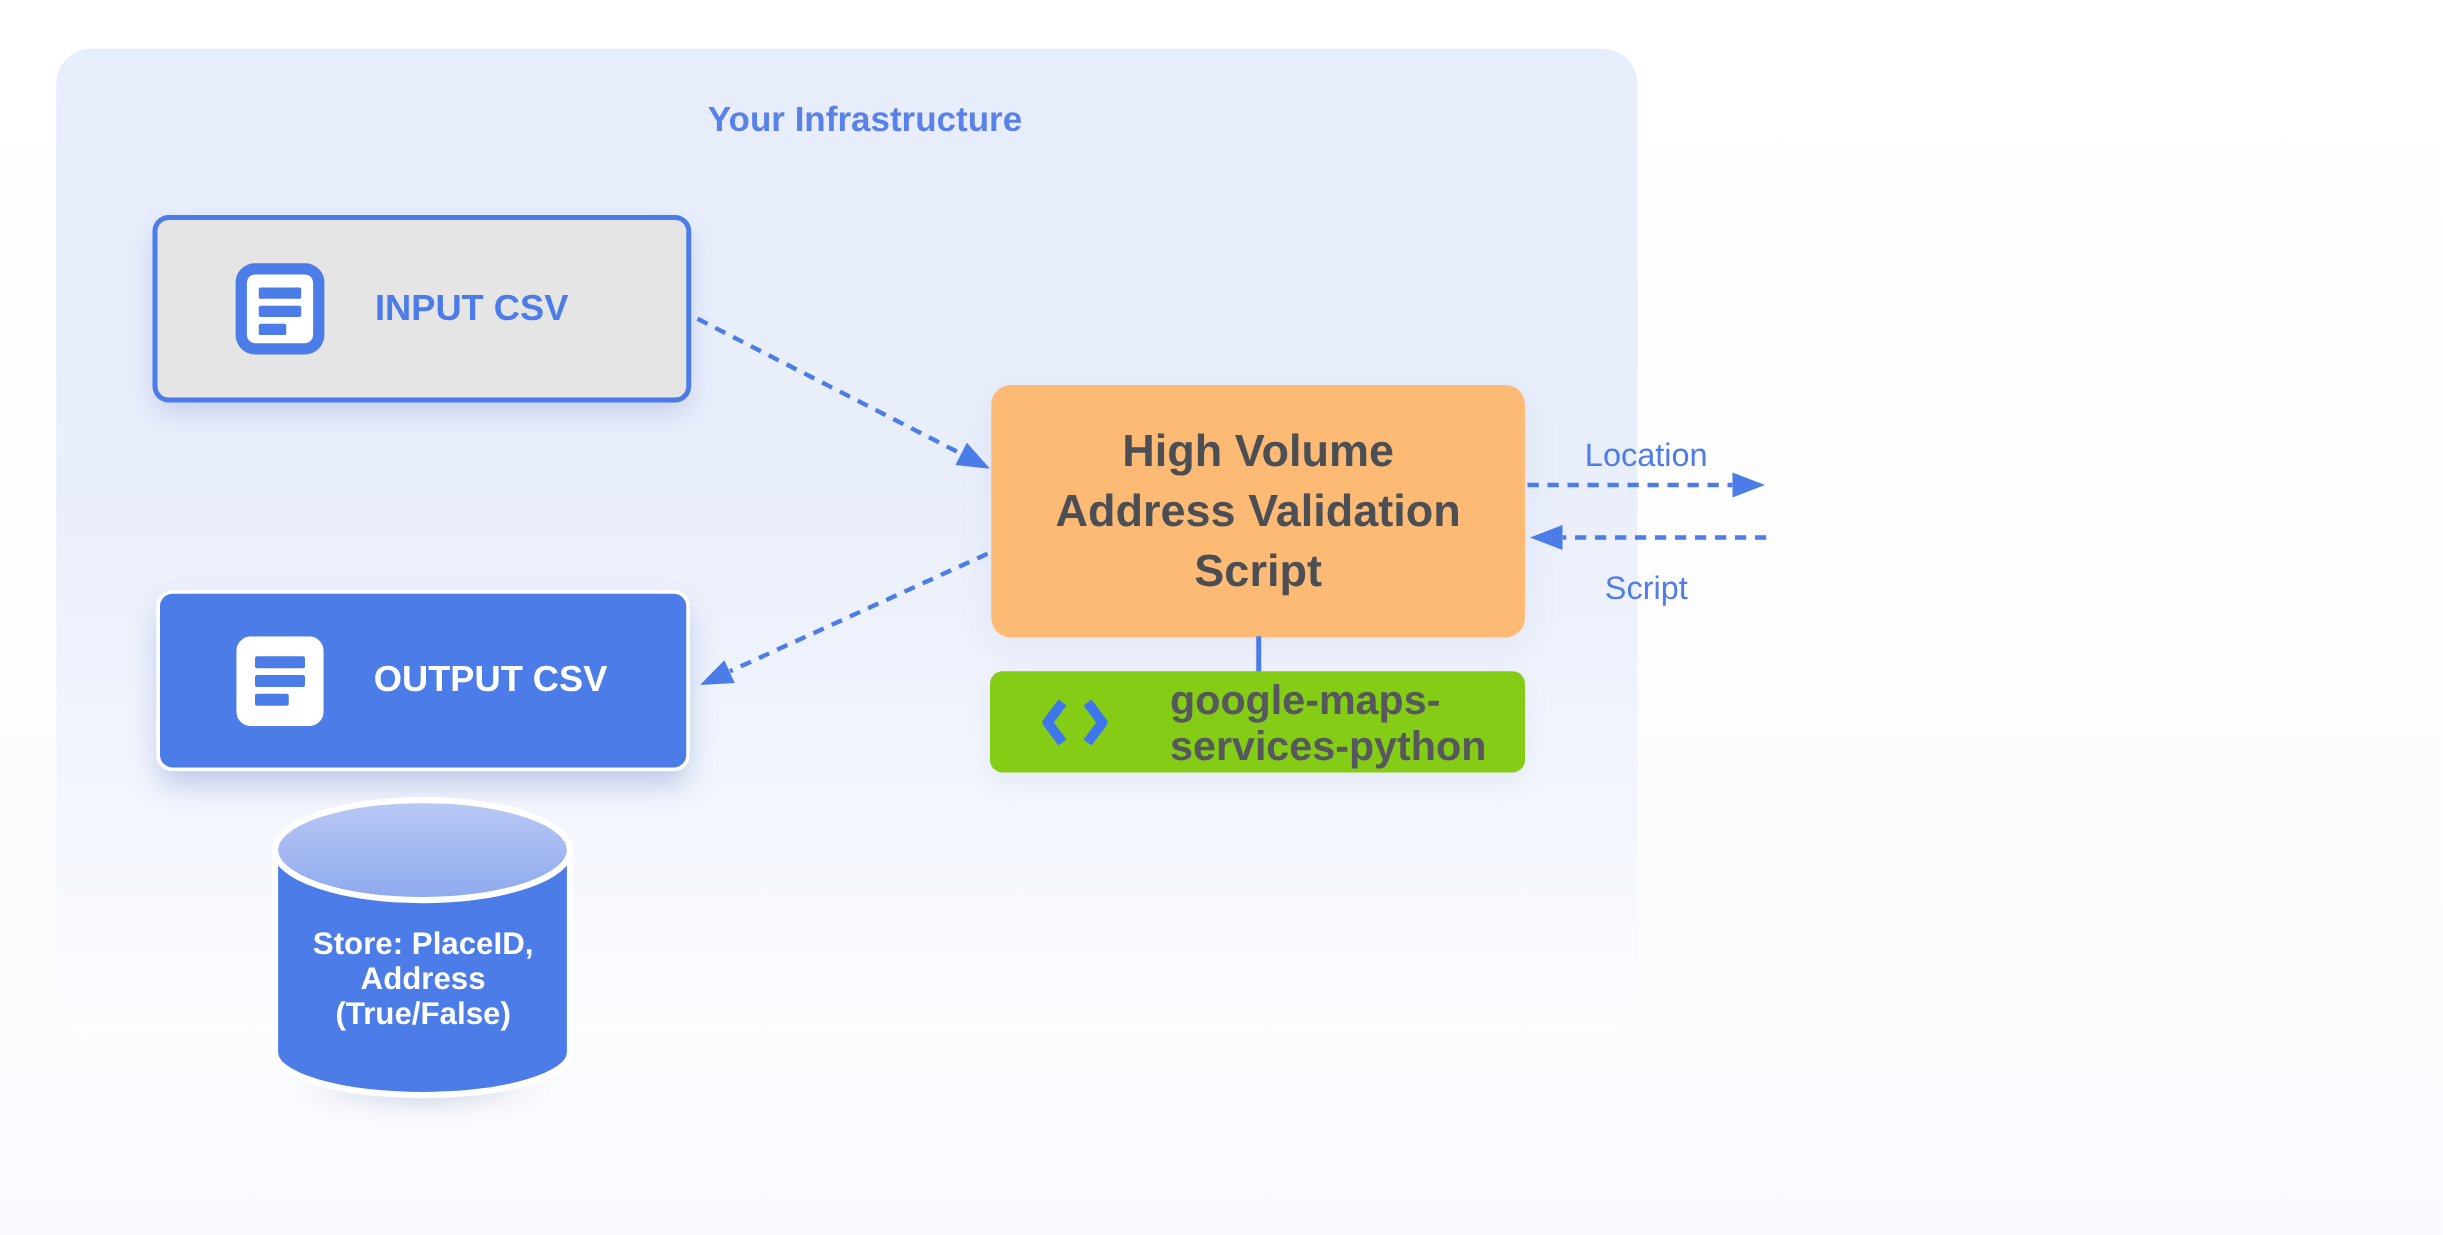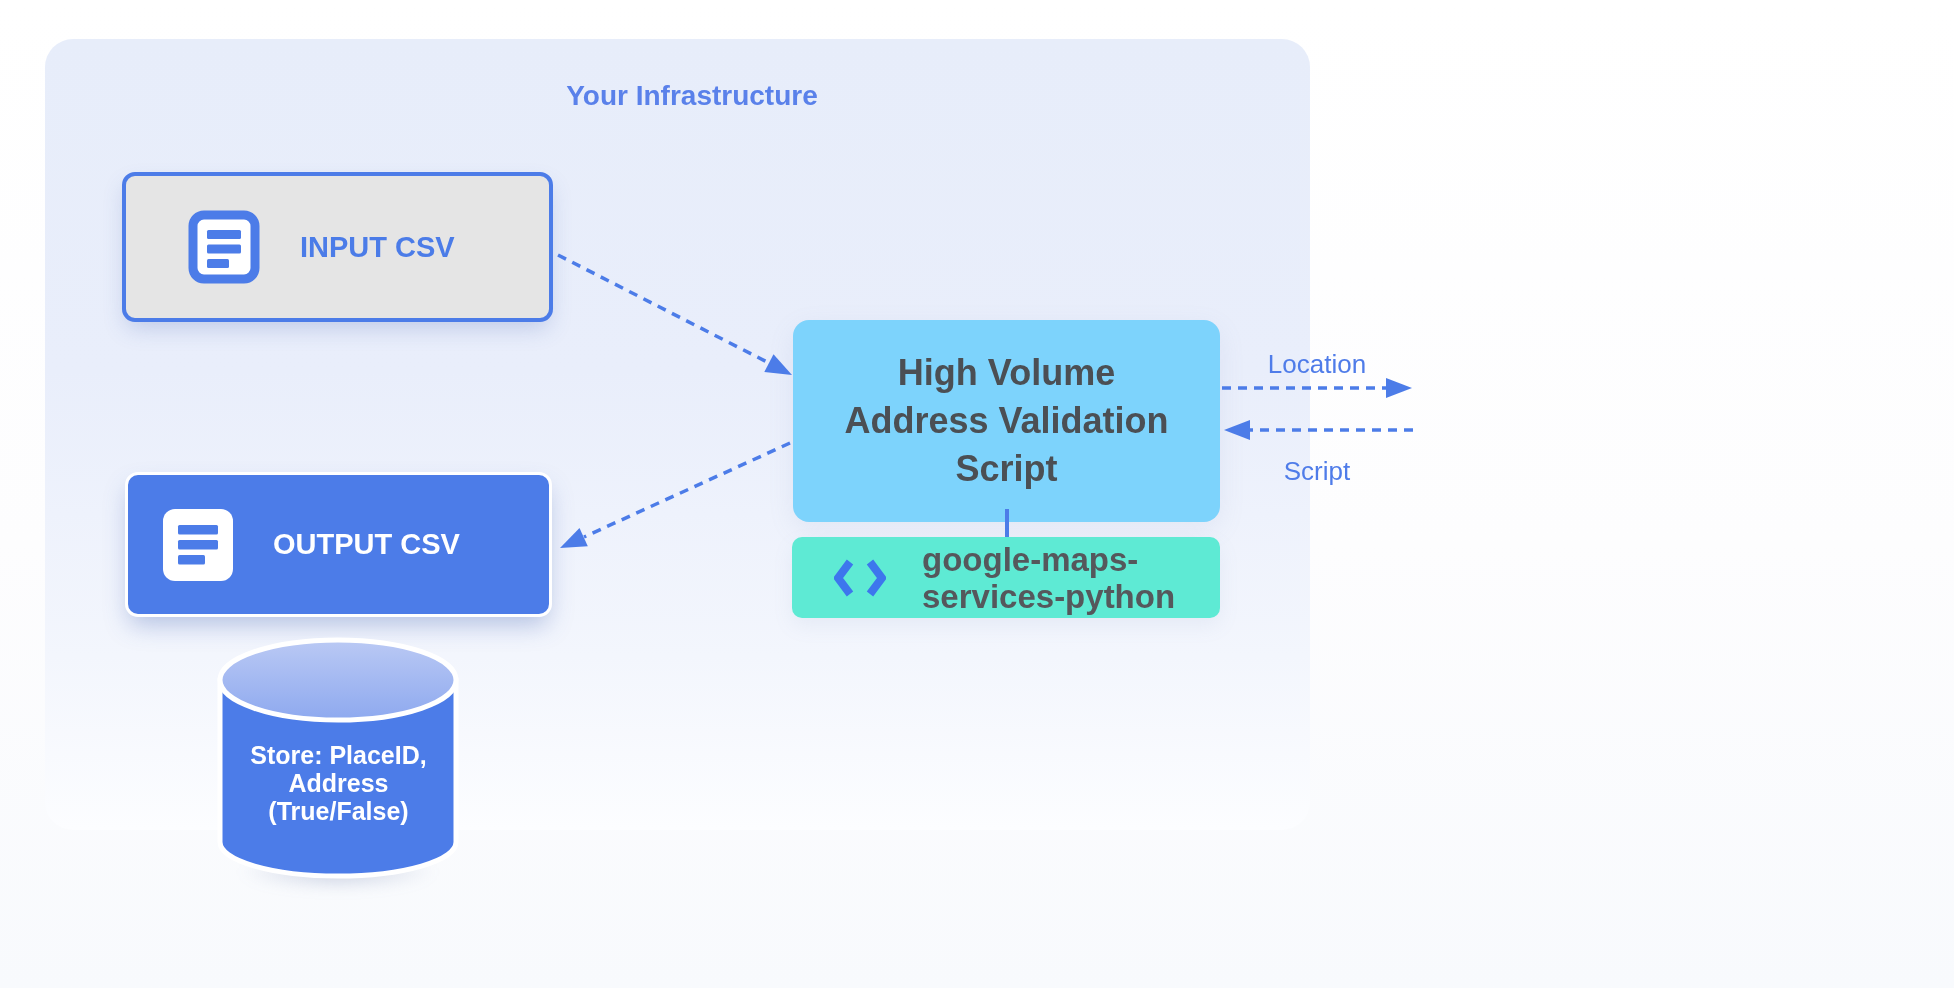--- a/index.html
+++ b/index.html
@@ -30,40 +30,41 @@
     background:#e5e5e5;border:4px solid #4c7ce8;border-radius:13px;
     box-shadow:0 10px 22px -4px rgba(70,100,180,.25);
     padding-left:62px;
   }
   .input-box .label{color:#4b7ce8;font-size:29px;font-weight:700;margin-left:40px;white-space:nowrap;}
 
   .output-box{
     left:125px;top:472px;width:427px;height:145px;
     background:#4c7ce8;border:3px solid #ffffff;border-radius:13px;
     box-shadow:0 12px 24px -4px rgba(70,100,180,.35);
-    padding-left:35px;
+    padding-left:61px;
   }
   .output-box .label{color:#ffffff;font-size:29px;font-weight:700;margin-left:40px;white-space:nowrap;}
 
   .script-box{
-    left:793px;top:320px;width:427px;height:202px;
-    background:#7dd3fc;border-radius:16px;
+    left:793px;top:308px;width:427px;height:202px;
+    background:#fdba74;border-radius:16px;
     box-shadow:0 8px 26px rgba(130,150,190,.12);
     justify-content:flex-start;
   }
   .script-box .label{
     width:100%;text-align:center;white-space:pre-line;
     font-size:36px;line-height:48px;font-weight:700;color:#4b4f54;
   }
 
   .lib-box{
     left:792px;top:537px;width:428px;height:81px;
-    background:#5eead4;border-radius:10px;
+    background:#84cc16;border-radius:10px;
     box-shadow:0 8px 20px rgba(130,150,190,.10);
     padding-left:42px;
+    gap:14px;
   }
   .lib-box .label{
     margin-left:36px;white-space:pre-line;text-align:left;
     font-size:33px;line-height:37px;font-weight:700;color:#55585c;
   }
 
   .api-box{
     left:1413px;top:337px;width:485px;height:146px;
     background:#ffffff;border-radius:16px;
     box-shadow:0 16px 34px rgba(110,130,170,.18);

